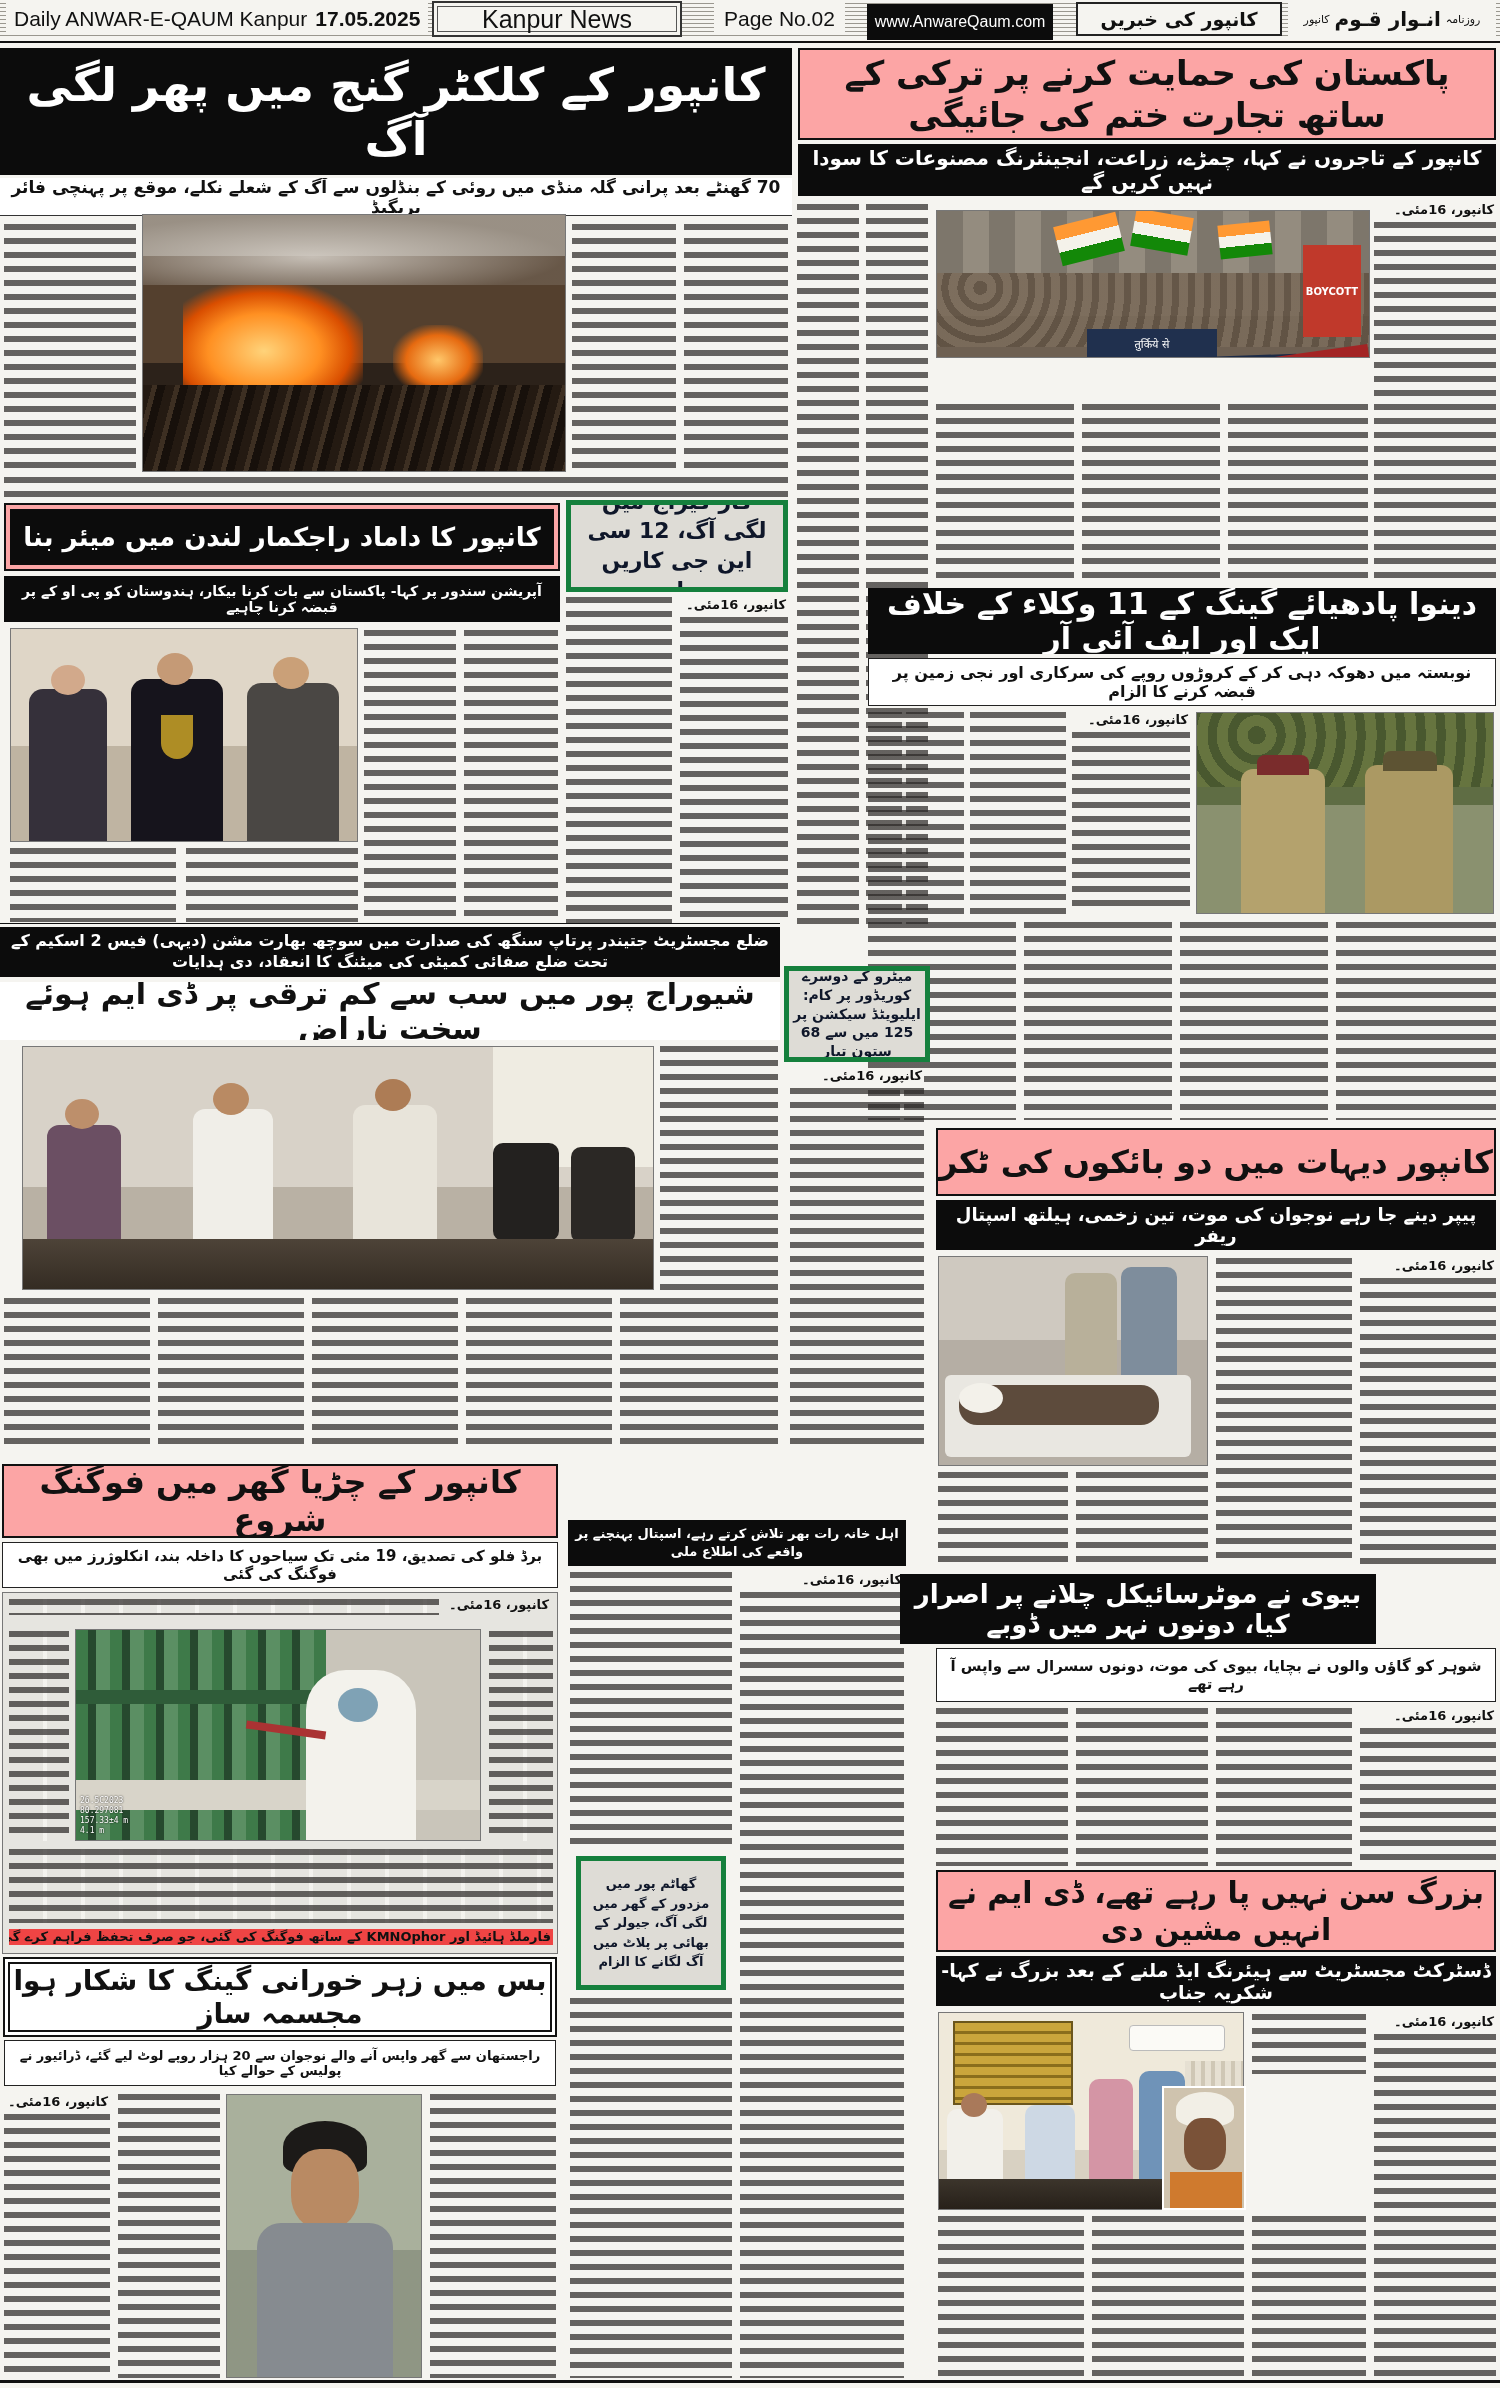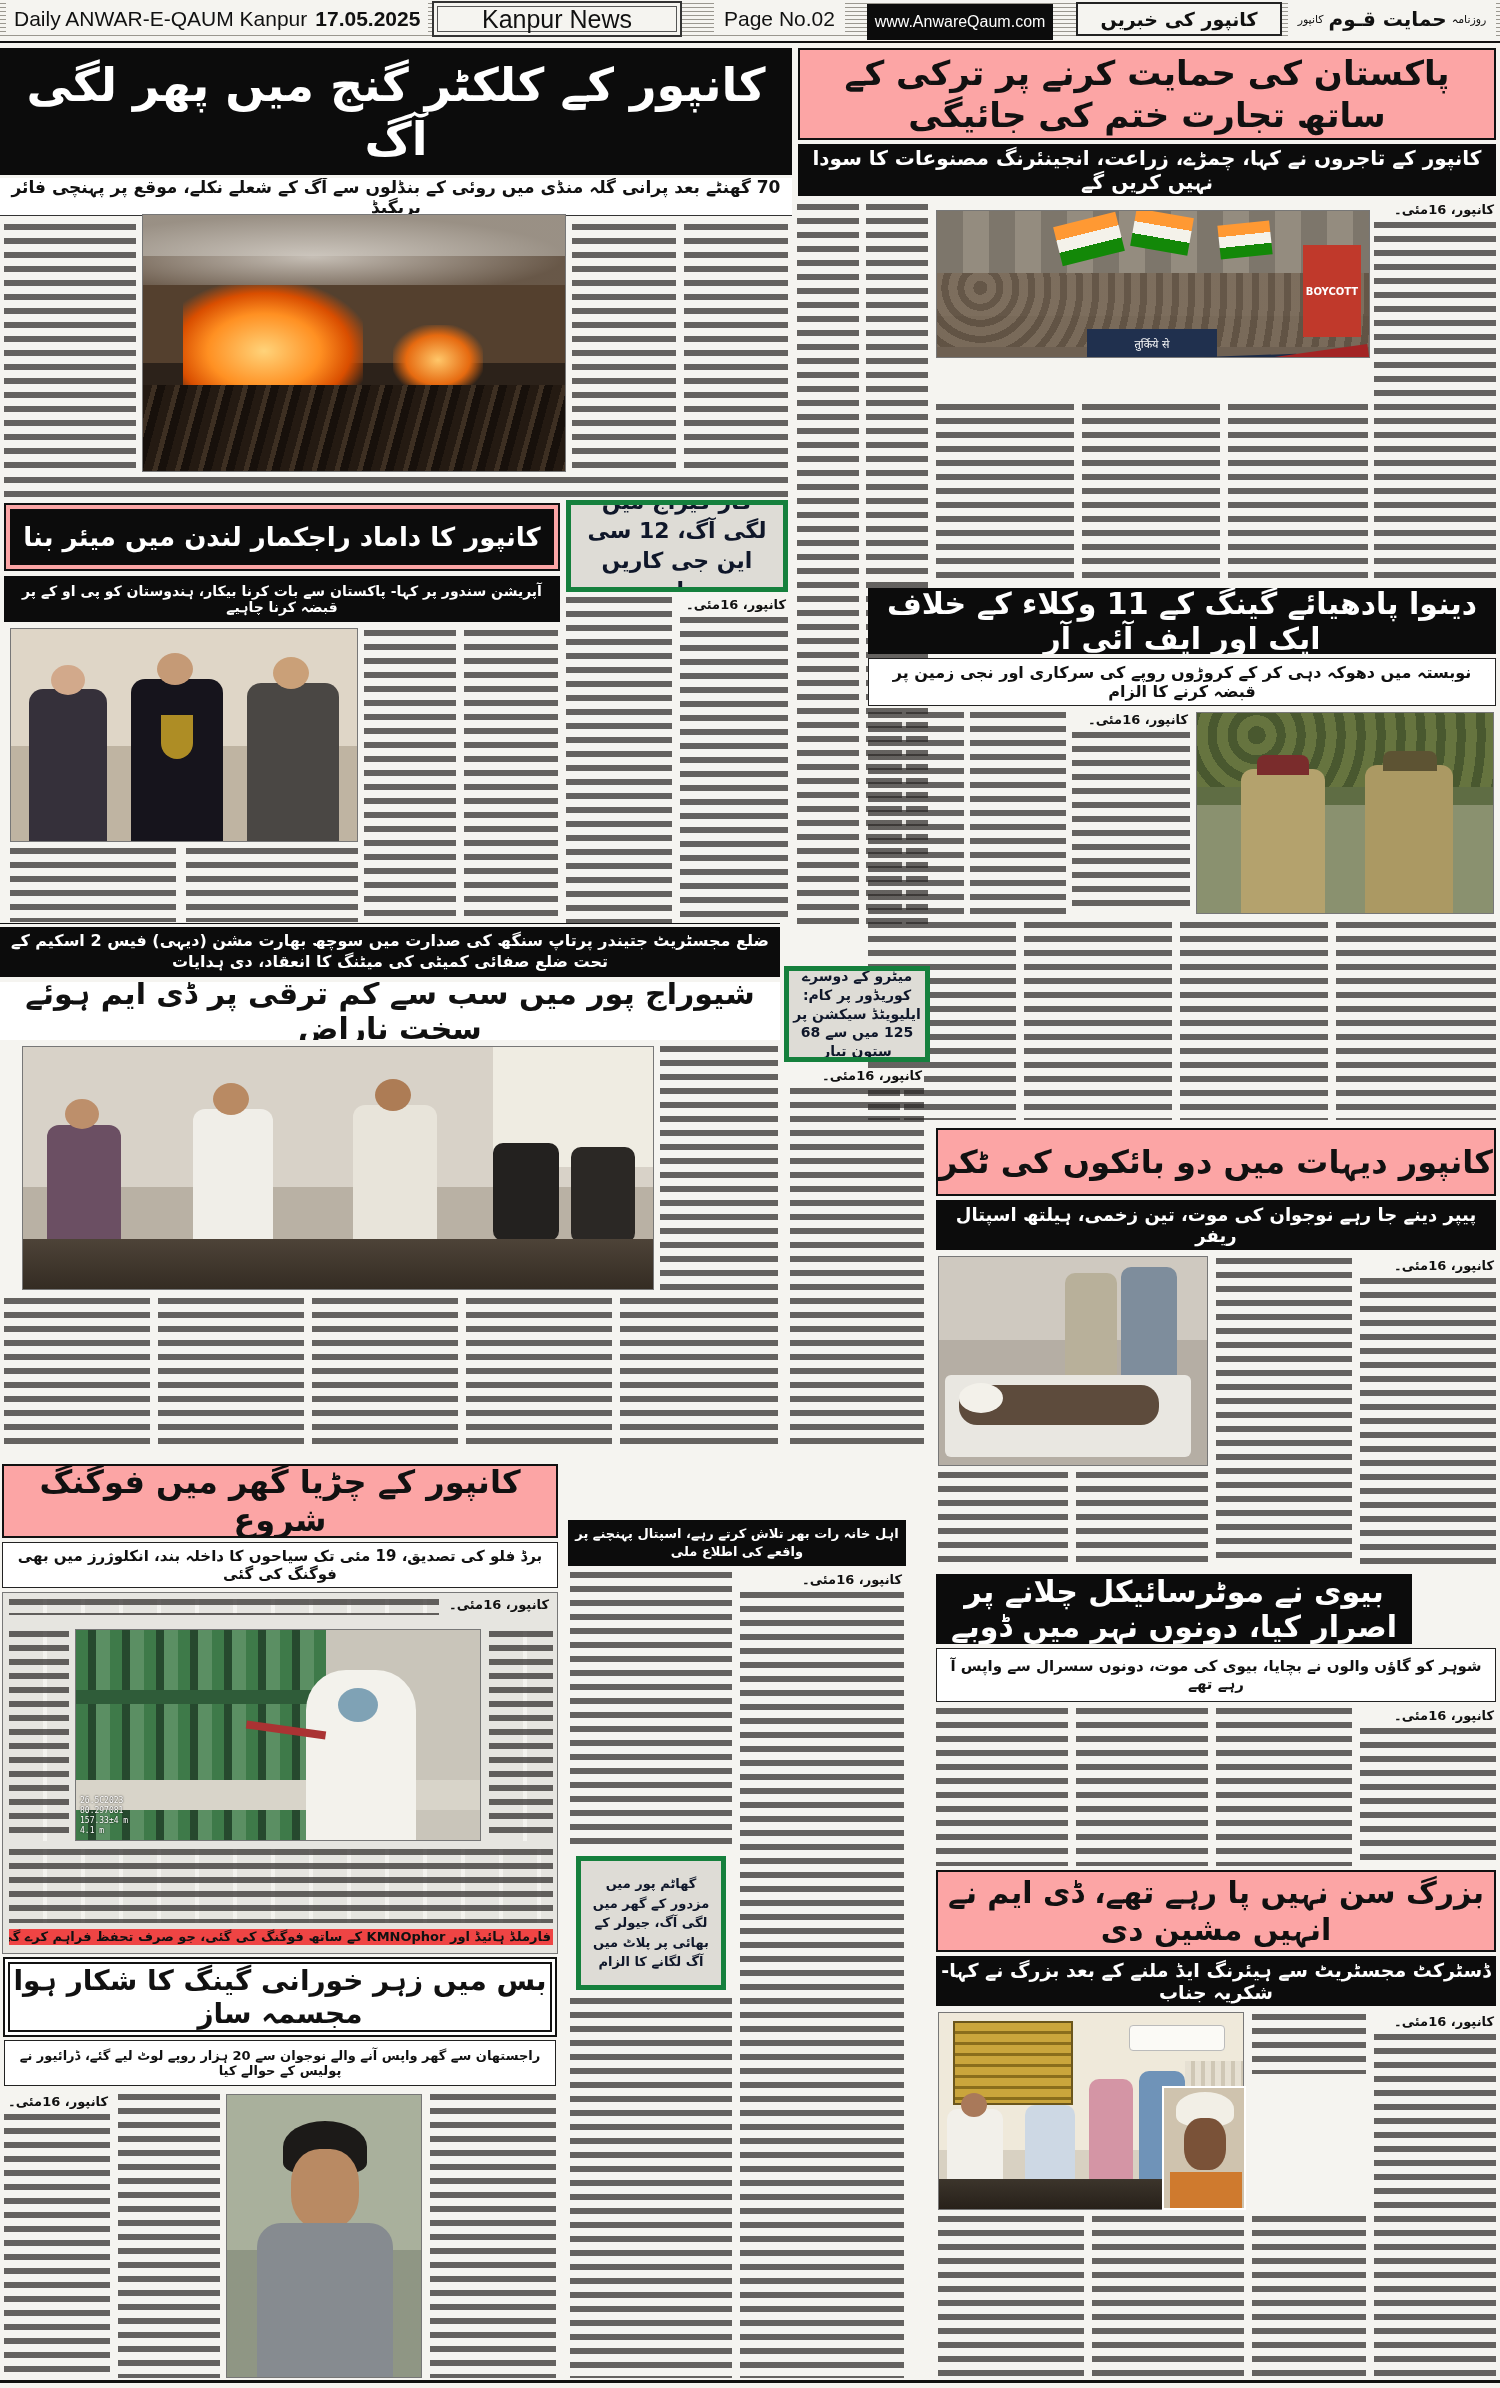--- a/index.html
+++ b/index.html
@@ -44,21 +44,21 @@
       <span style="font-size:21px;">Page No.02</span>
     </div>
     <div class="mitem abs serif" style="left:855px;top:4px;width:186px;height:36px;background:#0c0c0c;margin-left:12px;">
       <span style="font-size:16px;color:#fff;">www.AnwareQaum.com</span>
     </div>
     <div class="mitem abs rtl" style="left:1076px;top:2px;width:206px;height:34px;border:2px solid #222;">
       <span style="font-size:19px;font-weight:bold;">کانپور کی خبریں</span>
     </div>
     <div class="mitem abs rtl" style="left:1288px;top:2px;width:208px;height:34px;gap:5px;">
       <span style="font-size:11px;">روزنامہ</span>
-      <span style="font-size:20px;font-weight:bold;">حمایت قـوم</span>
+      <span style="font-size:20px;font-weight:bold;">انـوار قـوم</span>
       <span style="font-size:11px;">کانپور</span>
     </div>
   </div>
   <div class="abs hr" style="left:0;top:41px;width:1500px;height:2px;"></div>
 
   <div class="abs bar ctr rtl" style="left:0;top:48px;width:792px;height:127px;font-size:46px;">
     <span>کانپور کے کلکٹر گنج میں پھر لگی آگ</span>
   </div>
   <div class="abs subp ctr rtl" style="left:0;top:178px;width:792px;height:38px;font-size:17px;border-bottom:1px solid #333;">
     <span>70 گھنٹے بعد پرانی گلہ منڈی میں روئی کے بنڈلوں سے آگ کے شعلے نکلے، موقع پر پہنچی فائر بریگیڈ</span>
@@ -240,21 +240,21 @@
         <div>157.33±4 m</div>
         <div>4.1 m</div>
       </div>
     </div>
     <div class="abs gk" style="left:486px;top:38px;width:64px;height:210px;"></div>
     <div class="abs gk" style="left:6px;top:38px;width:60px;height:210px;"></div>
     <div class="abs gk" style="left:6px;top:256px;width:544px;height:74px;"></div>
     <div class="abs dl rtl" style="left:6px;top:336px;width:544px;background:#ef4444;font-weight:bold;font-size:13px;">فارملڈ ہائیڈ اور KMNOphor کے ساتھ فوگنگ کی گئی، جو صرف تحفظ فراہم کرے گی۔</div>
   </div>
 
-  <div class="abs bar ctr rtl" style="left:936px;top:1574px;width:476px;height:70px;font-size:30px;">
+  <div class="abs bar ctr rtl" style="left:900px;top:1574px;width:476px;height:70px;font-size:26px;">
     <span>بیوی نے موٹرسائیکل چلانے پر اصرار کیا، دونوں نہر میں ڈوبے</span>
   </div>
   <div class="abs subw ctr rtl" style="left:936px;top:1648px;width:560px;height:54px;font-size:15px;">
     <span>شوہر کو گاؤں والوں نے بچایا، بیوی کی موت، دونوں سسرال سے واپس آ رہے تھے</span>
   </div>
   <div class="abs dl rtl" style="left:1360px;top:1708px;width:136px;">کانپور، 16مئی۔</div>
   <div class="abs gk" style="left:1360px;top:1728px;width:136px;height:138px;"></div>
   <div class="abs gk" style="left:1216px;top:1708px;width:136px;height:158px;"></div>
   <div class="abs gk" style="left:1076px;top:1708px;width:132px;height:158px;"></div>
   <div class="abs gk" style="left:936px;top:1708px;width:132px;height:158px;"></div>

